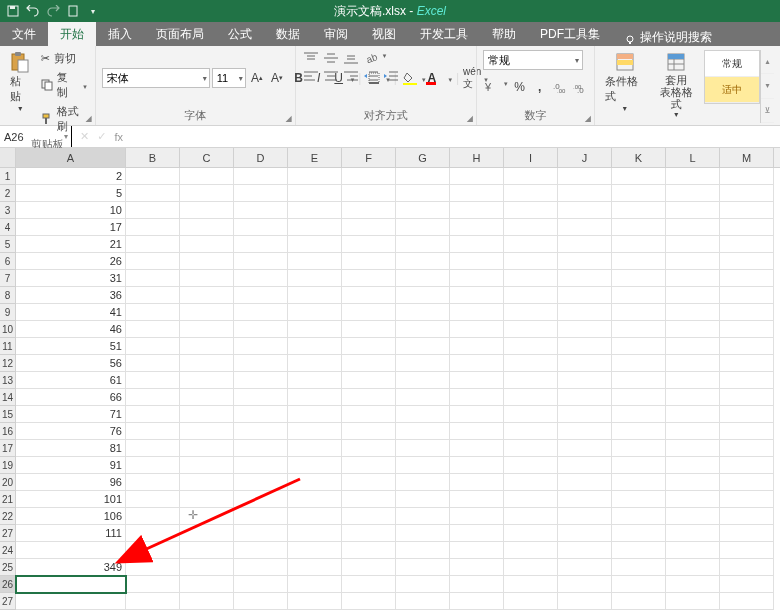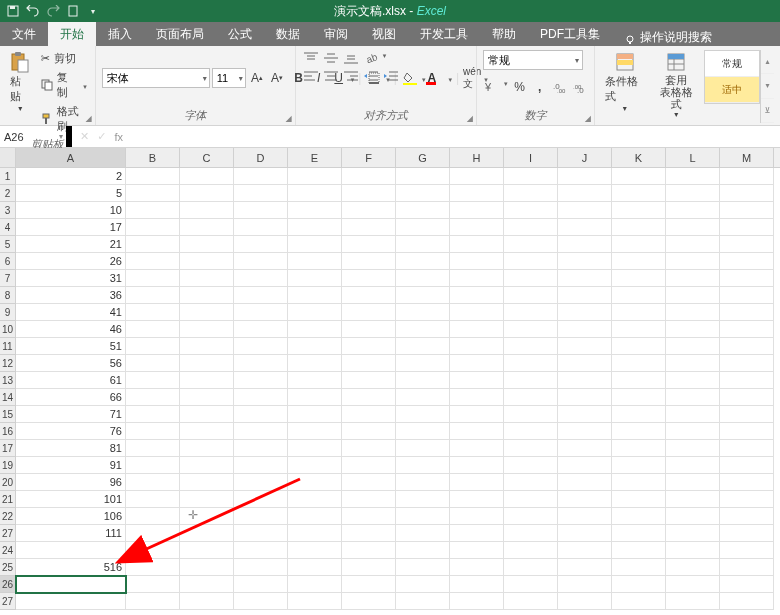--- a/index.html
+++ b/index.html
@@ -14,21 +14,21 @@
   
   
   .ribbon-tabs { background: #737373; height: 24px; display: flex; align-items: stretch; color: #fff; }
   .tab { padding: 0 12px; display: flex; align-items: center; font-size: 12px; cursor: pointer; }
   .tab.active { background: #f3f3f3; color: #217346; }
   .tell-me { display: flex; align-items: flex-end; gap: 4px; padding-left: 12px; }
   
   
   .ribbon { background: #f3f3f3; border-bottom: 1px solid #d4d4d4; height: 80px; display: flex; }
   .group { border-right: 1px solid #e1e1e1; padding: 4px 6px 2px; display: flex; flex-direction: column; justify-content: space-between; position: relative; }
-  .group-label { text-align: center; font-size: 11px; color: #666; padding-top: 2px; font-style: italic; }
+  .group-label { text-align: center; font-size: 11px; color: #666; padding-top: 2px; }
   .group-content { display: flex; gap: 4px; flex: 1; }
   .dialog-launcher { position: absolute; bottom: 2px; right: 3px; font-size: 8px; color: #888; }
   
   .big-btn { display: flex; flex-direction: column; align-items: center; gap: 2px; padding: 2px 4px; font-size: 11px; color: #444; }
   .big-btn .icon { width: 20px; height: 20px; }
   .big-btn .caret { font-size: 8px; margin-top: -2px; }
   
   .small-btns { display: flex; flex-direction: column; gap: 2px; font-size: 11px; color: #444; }
   .small-btn { display: flex; align-items: center; gap: 4px; padding: 1px 2px; }
   
@@ -51,21 +51,21 @@
   
   .styles-box { border: 1px solid #d0d0d0; background: #fff; width: 56px; height: 54px; display: flex; flex-direction: column; }
   .style-item { flex: 1; border-bottom: 1px solid #eee; display: flex; align-items: center; justify-content: center; font-size: 10px; }
   .style-item.normal { background: #fff; color: #333; }
   .style-item.good { background: #ffeb9c; color: #9c6500; }
   .style-spin { width: 14px; border-left: 1px solid #d0d0d0; display: flex; flex-direction: column; }
   .style-spin div { flex: 1; display: flex; align-items: center; justify-content: center; font-size: 8px; color: #888; border-bottom: 1px solid #eee; }
   
   
   .formula-row { height: 22px; border-bottom: 1px solid #d4d4d4; display: flex; align-items: center; background: #fff; }
-  .name-box { width: 72px; border-right: 6px solid #000000; height: 100%; display: flex; align-items: center; padding: 0 4px; font-size: 11px; position: relative; color: #333; }
+  .name-box { width: 72px; border-right: 1px solid #000000; height: 100%; display: flex; align-items: center; padding: 0 4px; font-size: 11px; position: relative; color: #333; }
   .name-box .caret { position: absolute; right: 3px; font-size: 8px; color: #888; }
   .fx-btns { display: flex; gap: 8px; padding: 0 8px; align-items: center; color: #999; }
   .fx-btn { font-size: 11px; }
   .fx-label { }
   .formula-input { flex: 1; height: 100%; padding: 0 4px; }
   
   
   .sheet { position: relative; overflow: hidden; }
   .col-headers { display: flex; height: 20px; background: #f0f0f0; border-bottom: 1px solid #d0d0d0; }
   .corner { width: 16px; border-right: 1px solid #d0d0d0; background: #e8e8e8; }
@@ -787,21 +787,21 @@
         <div class="cell col-other"></div>
         <div class="cell col-other"></div>
         <div class="cell col-other"></div>
         <div class="cell col-other"></div>
         <div class="cell col-other"></div>
         <div class="cell col-other"></div>
         <div class="cell col-other"></div>
       </div>
       <div class="row">
         <div class="row-h">25</div>
-        <div class="cell col-A">516</div>
+        <div class="cell col-A">349</div>
         <div class="cell col-other"></div>
         <div class="cell col-other"></div>
         <div class="cell col-other"></div>
         <div class="cell col-other"></div>
         <div class="cell col-other"></div>
         <div class="cell col-other"></div>
         <div class="cell col-other"></div>
         <div class="cell col-other"></div>
         <div class="cell col-other"></div>
         <div class="cell col-other"></div>

